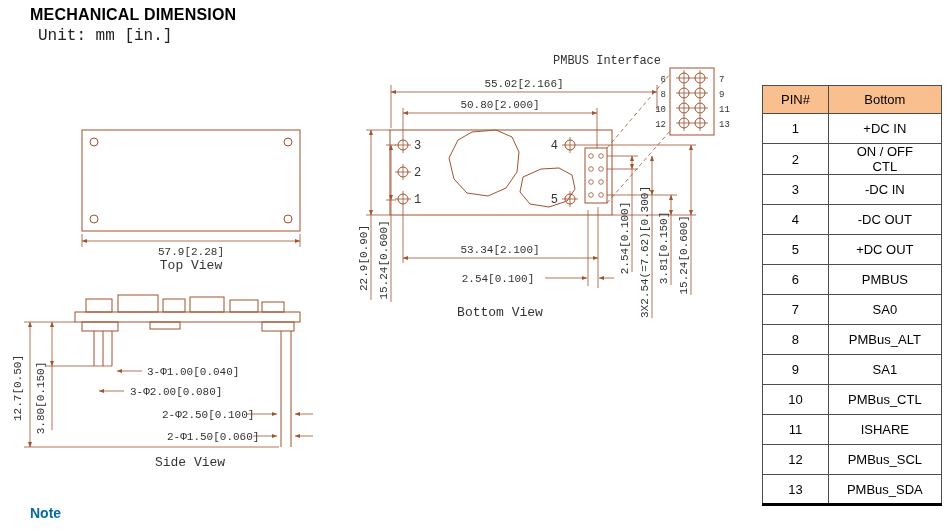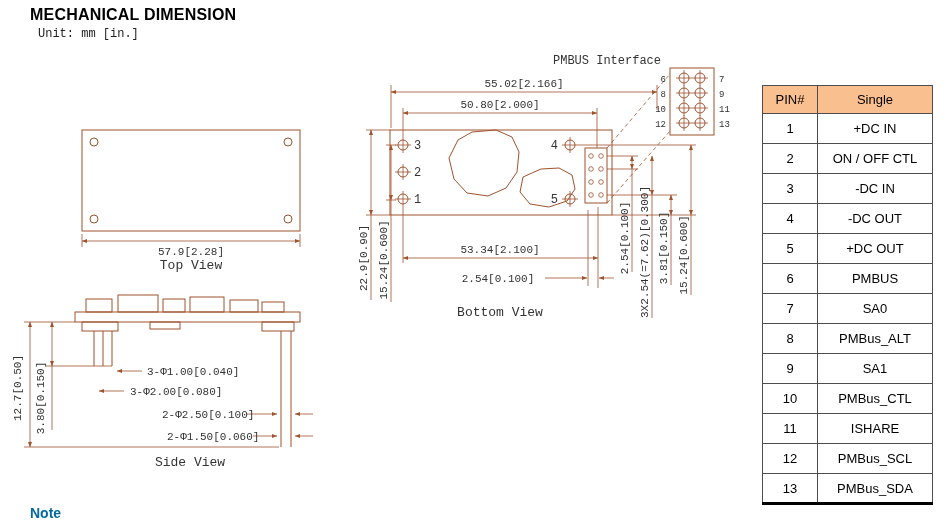--- a/index.html
+++ b/index.html
@@ -2,37 +2,37 @@
 <html style="--line: #A0522D; --dim_text: #333333; --table_header_bg: #FABF8F;"><head>
 <meta charset="utf-8">
 <style>
   * { margin:0; padding:0; box-sizing:border-box; }
   html,body { background:#fff; }
   body { width:950px; height:532px; position:relative; overflow:hidden;
          font-family:"Liberation Sans", sans-serif; }
   .page { position:absolute; inset:0; width:950px; height:532px; background:#fff; }
   .abs { position:absolute; }
   .title { left:30px; top:6px; font-size:16px; font-weight:bold; color:#000; letter-spacing:.2px; }
-  .unit  { left:38px; top:27px; font-family:"Liberation Mono", monospace; font-size:12px; color:#222; }
+  .unit  { left:38px; top:27px; font-family:"Liberation Mono", monospace; font-size:16px; color:#222; }
   .note  { left:30px; top:505px; font-size:14px; font-weight:bold; color:#0369a1; }
   svg.drawing { position:absolute; left:0; top:0; }
   .ln  { stroke:var(--line,#A0522D); stroke-width:1; fill:none; }
   .lnt { stroke:var(--line,#A0522D); stroke-width:.8; fill:none; }
   .dash{ stroke-dasharray:4 3; }
   .arrow-fill { fill:var(--line,#A0522D); }
   text { fill:var(--dim_text,#333333); }
   .dim   { font:11px "Liberation Mono", monospace; }
   .lbl   { font:13px "Liberation Mono", monospace; }
   .lbl12 { font:12px "Liberation Mono", monospace; }
   .pn    { font:12px "Liberation Mono", monospace; }
   .pns   { font:9px  "Liberation Mono", monospace; }
   .pin-table { position:absolute; left:762px; top:85px; width:171px;
                border-collapse:collapse; border:1px solid #4d4d4d;
                border-bottom:3px solid #000; font-size:13px; color:#000; text-align:center; }
-  .pin-table th, .pin-table td { border:1px solid #4d4d4d; padding:0 12px; }
+  .pin-table th, .pin-table td { border:1px solid #4d4d4d; padding:0 18px; }
   .pin-table th { background:var(--table_header_bg,#FABF8F); height:28px; font-weight:normal; }
   .pin-table td { height:30px; background:#fff; }
   .pin-table .col-pin { width:55px; }
 </style>
 </head>
 <body>
 
 <div class="page">
 
   <div class="abs title">MECHANICAL DIMENSION</div>
@@ -226,21 +226,21 @@
       <text x="21" y="388" text-anchor="middle" transform="rotate(-90 21 388)" class="dim">12.7[0.50]</text>
       <text x="44" y="398" text-anchor="middle" transform="rotate(-90 44 398)" class="dim">3.80[0.150]</text>
       <text x="190" y="466" text-anchor="middle" class="lbl">Side View</text>
     </g>
   </svg>
 
   <table class="pin-table">
     <thead>
       <tr>
         <th class="col-pin">PIN#</th>
-        <th>Single</th>
+        <th>Bottom</th>
       </tr>
     </thead>
     <tbody>
       <tr>
           <td>1</td>
           <td>+DC IN</td>
         </tr>
       <tr>
           <td>2</td>
           <td>ON / OFF CTL</td>

